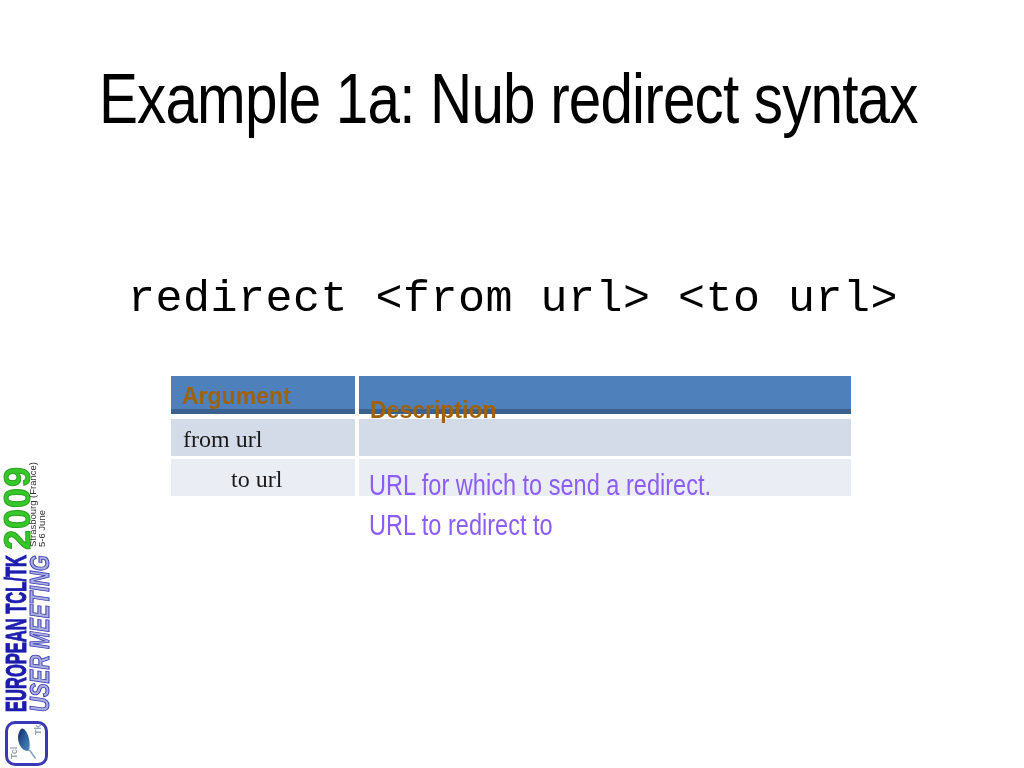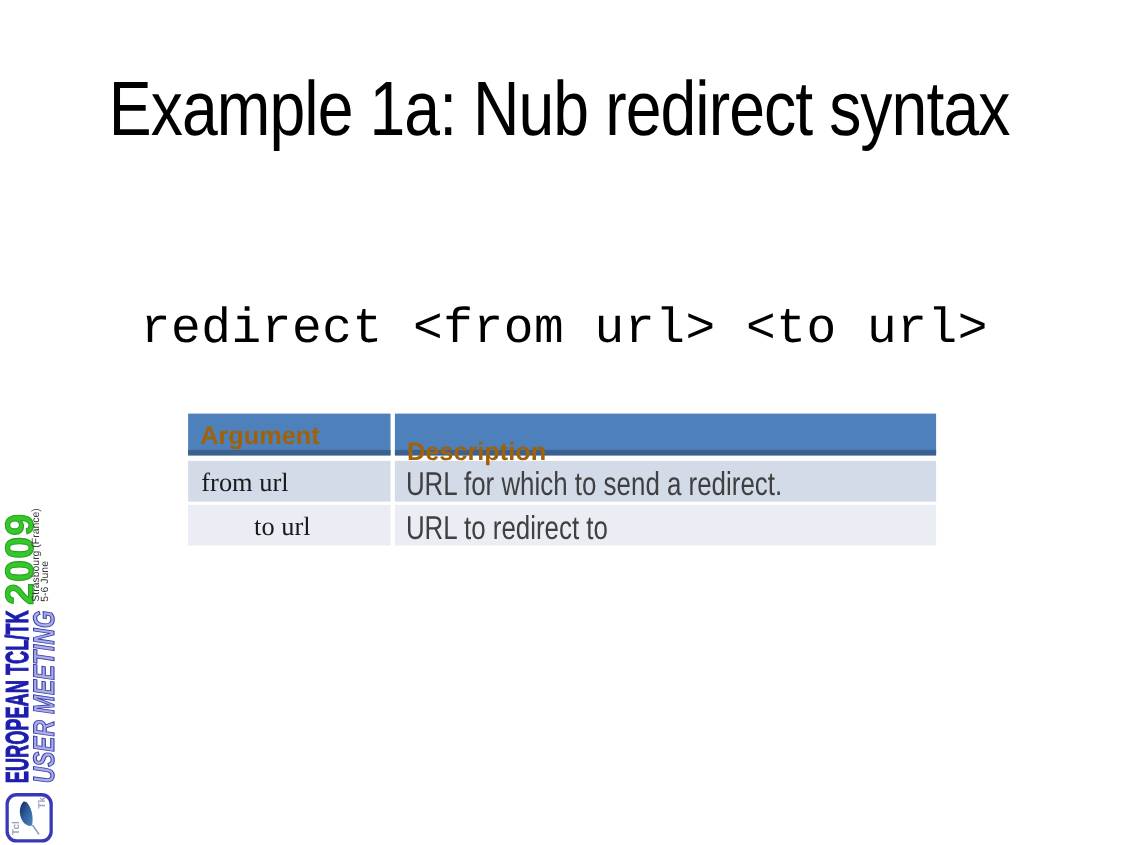--- a/index.html
+++ b/index.html
@@ -17,21 +17,21 @@
   .r1c1{left:171px;top:419px;width:184px;height:37px;background:#d3dae8;}
   .r1c2{left:359px;top:419px;width:492px;height:37px;background:#d3dae8;}
   .r2c1{left:171px;top:459px;width:184px;height:37px;background:#eaedf4;}
   .r2c2{left:359px;top:459px;width:492px;height:37px;background:#eaedf4;}
   .hdrtxt{color:#a16207;font-weight:bold;font-size:23px;line-height:1;}
   #t-arg{left:182px;top:385px;}
   #t-desc{left:370px;top:385px;margin-top:14px;}
   .mono{font-family:Liberation Serif, serif;font-size:24px;line-height:1;color:#1a1a1a;}
   #t-from{left:183px;top:427px;}
   #t-to{left:183px;top:467px;margin-left:48px;}
-  .body-s{font-size:30px;line-height:1;color:#404040;white-space:nowrap;}
+  .body-s{font-size:30px;line-height:1;color:#8b5cf6;white-space:nowrap;margin-top:44px;}
   .body-s span{display:inline-block;transform:scaleX(0.785);transform-origin:0 0;}
   #t-d1{left:369px;top:426px;}
   #t-d2{left:369px;top:466px;}
   
   #banner{left:0px;top:712px;width:260px;height:56px;transform:rotate(-90deg);
           transform-origin:0 0;}
   #banner>div{position:absolute;white-space:nowrap;}
   .eu{left:0;top:2px;font-weight:bold;font-size:29px;line-height:29px;color:#1c1cae;
       transform:scaleX(0.57);transform-origin:0 0;-webkit-text-stroke:1px #1c1cae;}
   .yr{left:162px;top:3px;font-weight:bold;font-size:36px;line-height:29px;color:#35c829;

